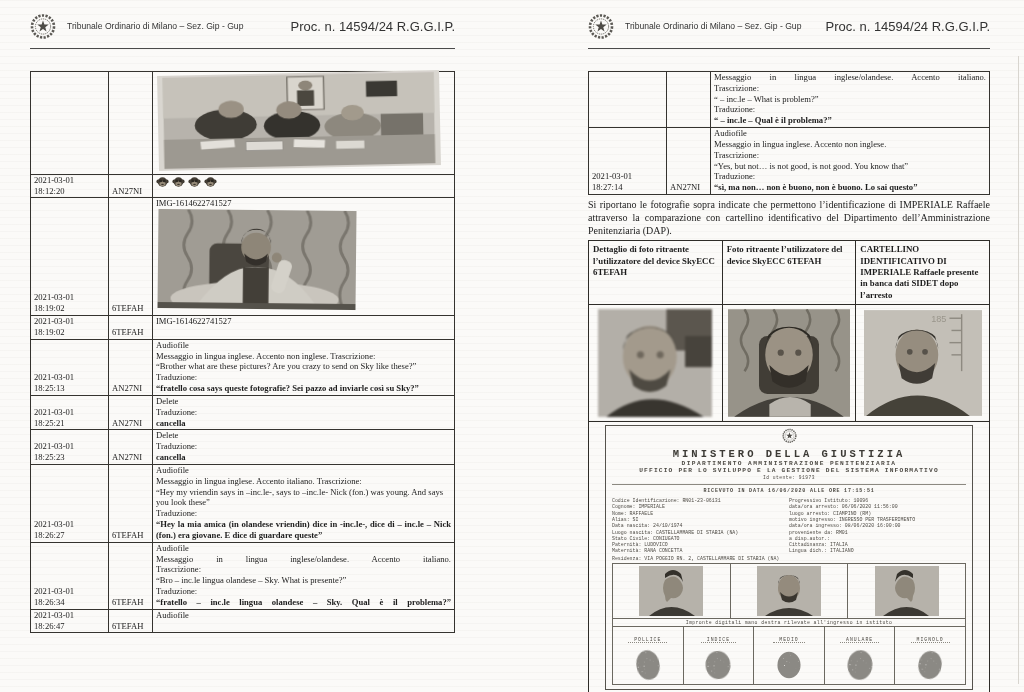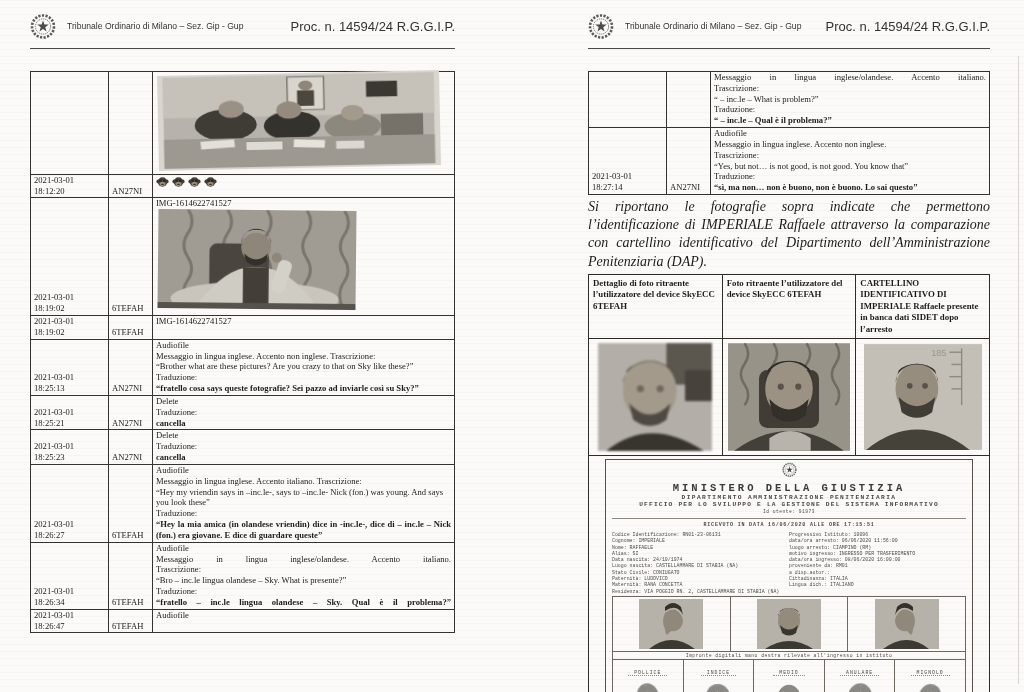--- a/index.html
+++ b/index.html
@@ -31,21 +31,21 @@
   td.cell-content{vertical-align:top;}
   .msg-line{min-height:10.8px;}
   .b{font-weight:bold;}
   .j{text-align:justify;text-align-last:justify;}
   .jb{text-align:justify;}
   .photo-label{font-size:8.6px;}
   .ph-wrap{padding:1px 0 2px 2px;}
   .emoji-row{display:flex;gap:3px;padding:1px 0;}
   .emoji-row svg{width:13px;height:12px;}
   
-  p.intro{font-size:14px;line-height:1.3;margin:3px 0 3px 0;text-align:justify;font-style:italic;}
+  p.intro{font-size:10px;line-height:1.3;margin:3px 0 3px 0;text-align:justify;}
   table.compare{border-collapse:collapse;width:100%;table-layout:fixed;}
   table.compare th, table.compare td{border:1.2px solid #2e2c28;}
   table.compare th{font-size:8.8px;line-height:1.3;text-align:left;vertical-align:top;padding:3px 4px 3px 4px;font-weight:bold;}
   td.portrait-cell{height:112px;vertical-align:middle;text-align:right;padding:2px;}
   td.portrait-cell svg{display:block;margin:0 auto;}
   
   td.dap-cell{padding:3px 16px;}
   .dap-card{border:1px solid #55524c;padding:2px 6px 4px 6px;font-family:"Liberation Mono",monospace;color:#4e4b45;position:relative;}
   .dap-head{text-align:center;}
   .dap-head .emblem{width:15px;height:15px;display:inline-block;}
@@ -231,21 +231,21 @@
           </tr>
           <tr>
             <td class="cell-date">
               <div>2021-03-01</div>
               <div>18:25:13</div>
             </td>
             <td class="cell-pin">AN27NI</td>
             <td class="cell-content">
               <div class="msg-line">Audiofile</div>
               <div class="msg-line">Messaggio in lingua inglese. Accento non inglese. Trascrizione:</div>
-              <div class="msg-line">“Brother what are these pictures? Are you crazy to that on Sky like these?”</div>
+              <div class="msg-line">“Brother what are these pictures? Are you crazy to send on Sky like these?”</div>
               <div class="msg-line">Traduzione:</div>
               <div class="msg-line b jb">“fratello cosa says queste fotografie? Sei pazzo ad inviarle così su Sky?”</div>
             </td>
           </tr>
           <tr>
             <td class="cell-date">
               <div>2021-03-01</div>
               <div>18:25:21</div>
             </td>
             <td class="cell-pin">AN27NI</td>

